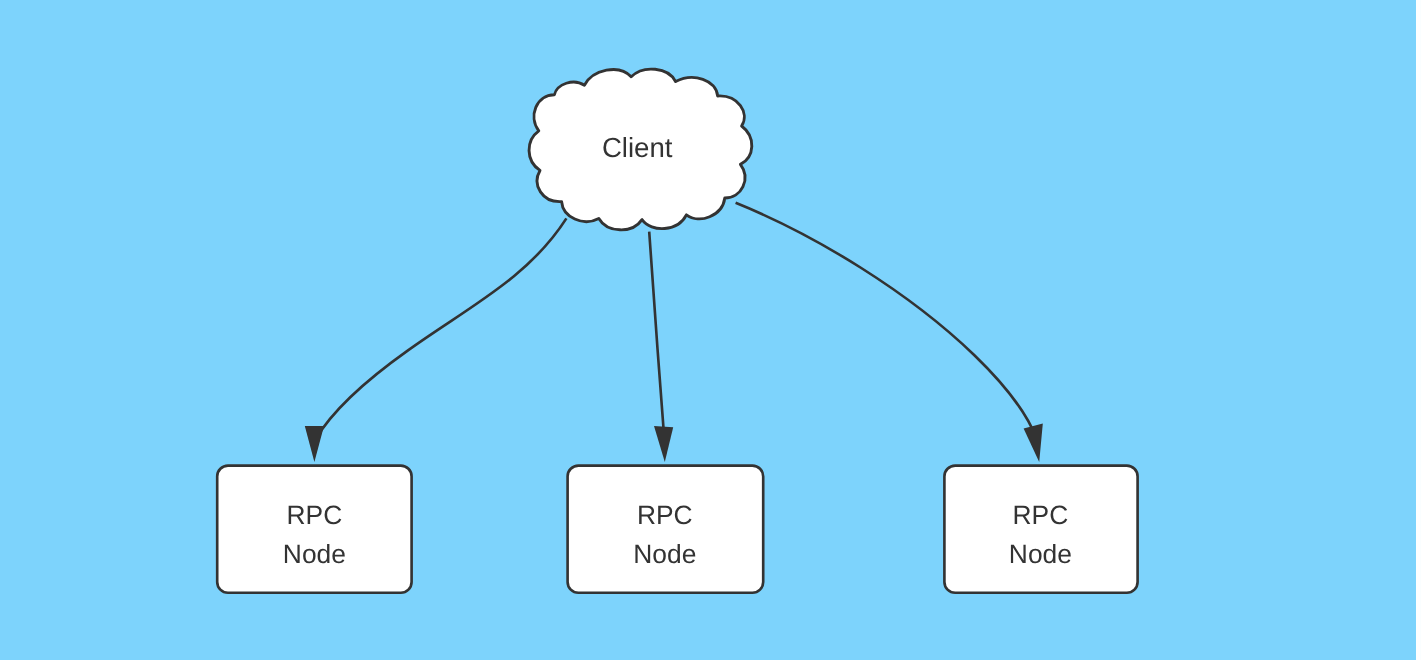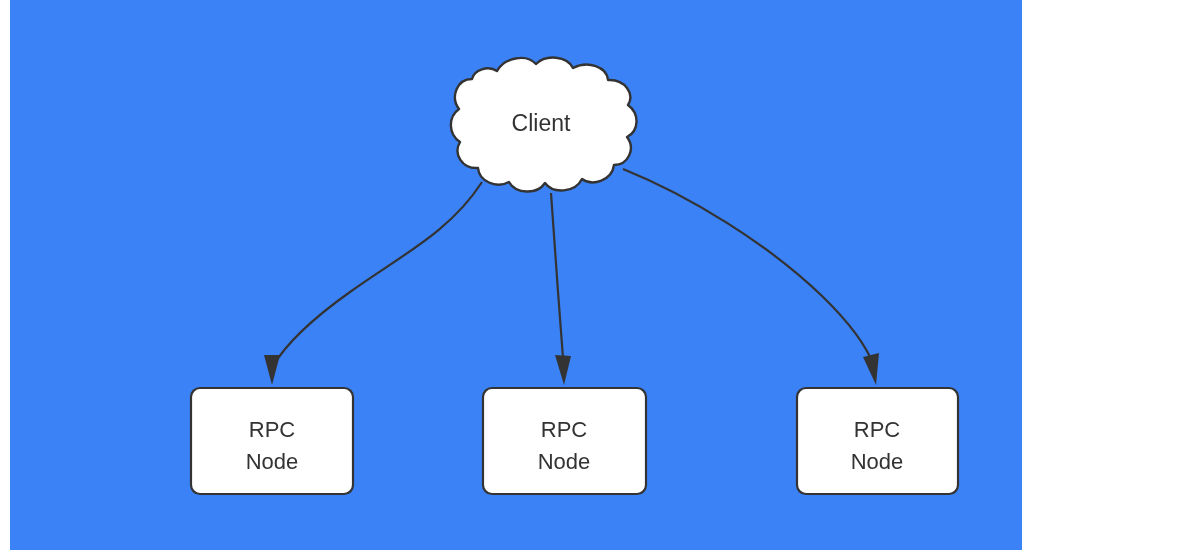--- a/index.html
+++ b/index.html
@@ -6,25 +6,24 @@
   html, body {
     margin: 0;
     padding: 0;
     background: #ffffff;
   }
   body {
     font-family: "Liberation Sans", "DejaVu Sans", sans-serif;
   }
   #diagram-root {
     position: relative;
-    width: 1012px;
+    width: 1180px;
     height: 550px;
-    background: #3b82f6;
+    background: #7dd3fc;
     overflow: hidden;
-    margin-left: 10px;
   }
   #diagram-svg {
     position: absolute;
     top: 0;
     left: 0;
     width: 1184px;
     height: 550px;
     display: block;
   }
   .node-shape {

